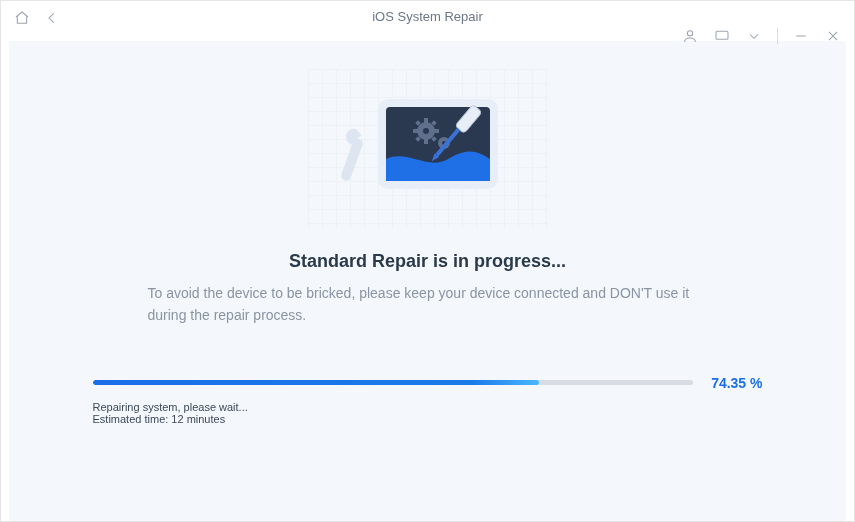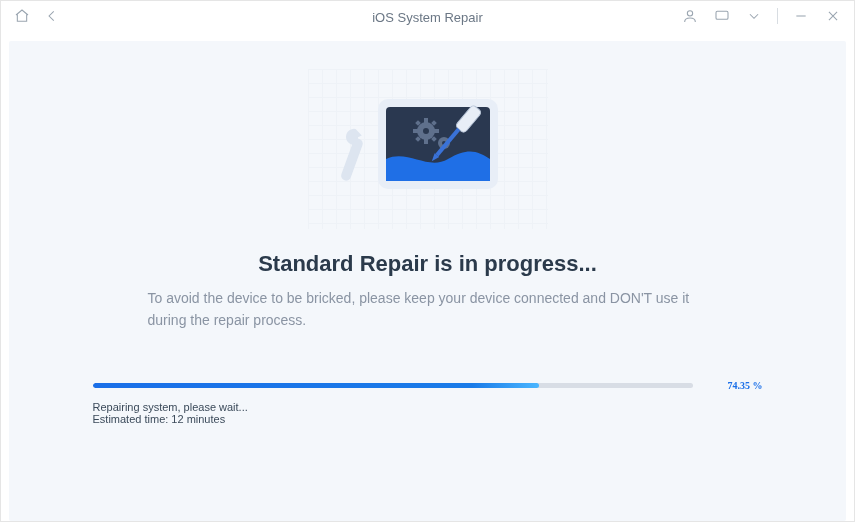--- a/index.html
+++ b/index.html
@@ -8,23 +8,24 @@
       height: 522px;
       font-family: -apple-system, BlinkMacSystemFont, "Segoe UI", Arial, sans-serif;
       background: #fff;
       border: 1px solid #e5e5e5;
       position: relative;
       overflow: hidden;
     }
     .titlebar {
       height: 40px;
       display: flex;
-      align-items: flex-end;
-      padding: 16px 12px;
-      position: relative;
+      align-items: flex-start;
+      padding: 8px 12px;
+      position: relative;
+      flex-direction: column;
     }
     .titlebar-left {
       display: flex;
       gap: 12px;
       align-items: center;
     }
     .titlebar-title {
       position: absolute;
       left: 50%;
       transform: translateX(-50%);
@@ -69,21 +70,21 @@
       background-image:
         linear-gradient(#eef2f7 1px, transparent 1px),
         linear-gradient(90deg, #eef2f7 1px, transparent 1px);
       background-size: 14px 14px;
       display: flex;
       align-items: center;
       justify-content: center;
     }
     .heading {
       margin-top: 22px;
-      font-size: 22px;
+      font-size: 18px;
       font-weight: 700;
       color: #2b3a4b;
     }
     .subtext {
       margin-top: 10px;
       font-size: 14px;
       color: #8a94a3;
       text-align: left;
       line-height: 1.6;
       max-width: 560px;
@@ -105,26 +106,25 @@
       position: relative;
       overflow: hidden;
     }
     .progress-fill {
       height: 100%;
       width: 74.35%;
       background: linear-gradient(90deg, #1a6fe8 0%, #1a7be8 85%, #4ab6ff 100%);
       border-radius: 3px;
     }
     .progress-pct {
-      font-size: 10px;
+      font-size: 14px;
       font-weight: 700;
       color: #1a6fe8;
       min-width: 60px;
       text-align: right;
-      font-family: Liberation Serif, serif;
     }
     .progress-labels {
       margin-top: 10px;
       display: flex;
       justify-content: space-between;
       font-size: 11px;
       color: #3b4a5a;
       padding-right: 70px;
       flex-direction: column;
     }

